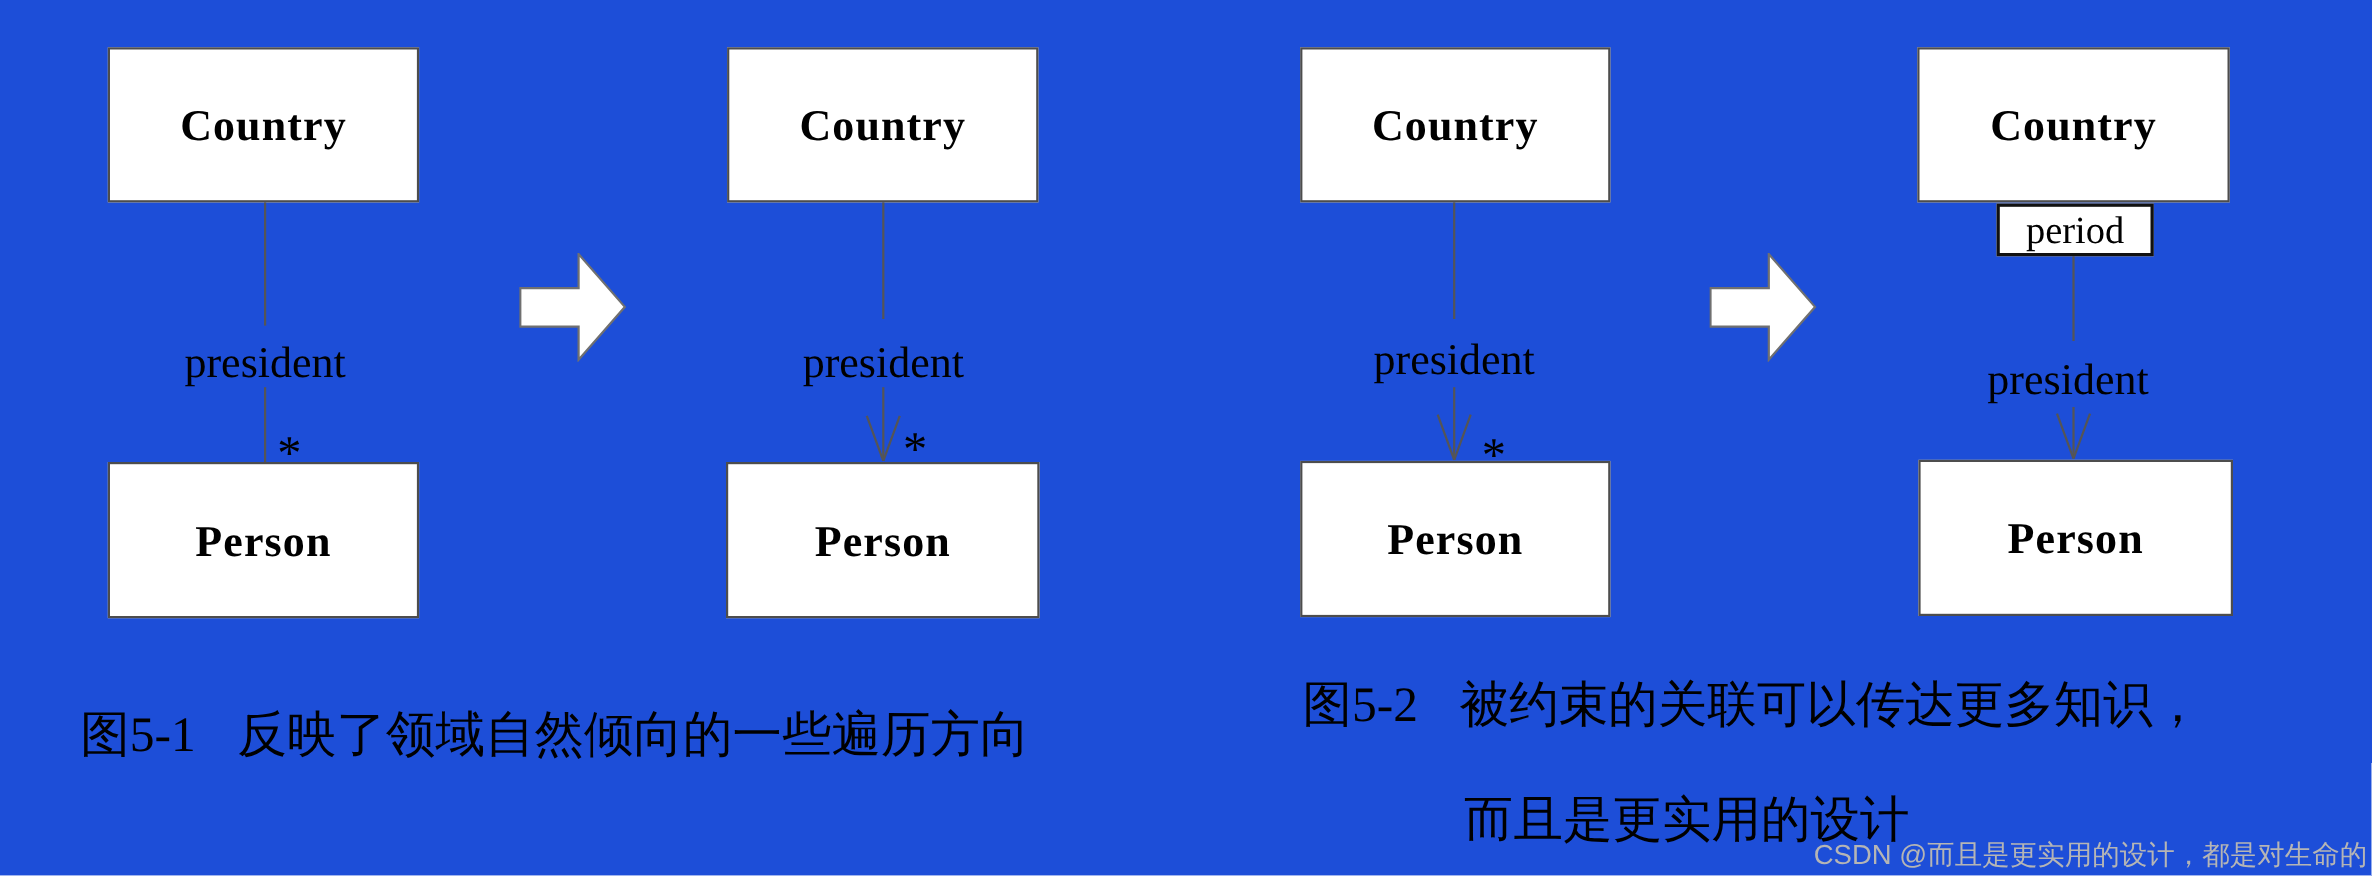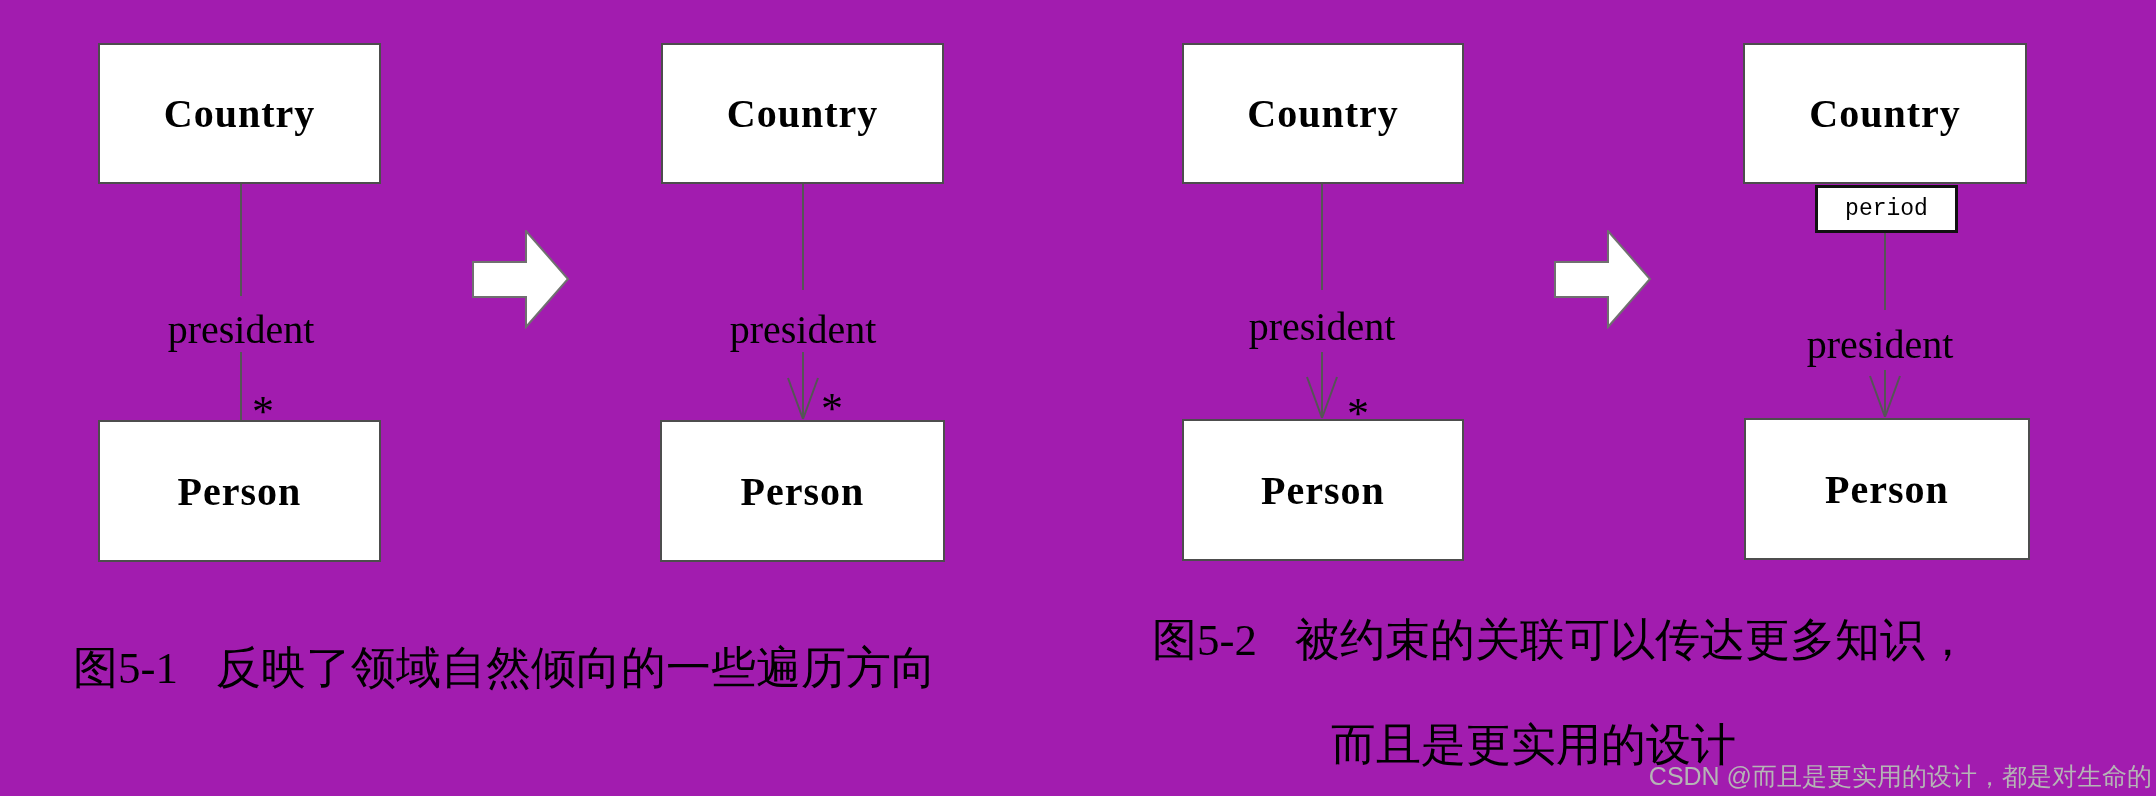--- a/index.html
+++ b/index.html
@@ -1,19 +1,19 @@
 <!DOCTYPE html>
 <html><head>
 <meta charset="utf-8">
 <style>
   html,body{margin:0;padding:0;background:#ffffff;}
   #canvas{
     position:relative;
     width:2156px;height:796px;
-    background:#a21caf;
+    background:#1d4ed8;
     font-family:"Liberation Serif","DejaVu Serif",serif;
     overflow:hidden;
   }
   .class-box{
     position:absolute;
     box-sizing:border-box;
     border:2px solid #4d4d4d;
     background:#ffffff;
     display:flex;align-items:center;justify-content:center;
   }
@@ -46,24 +46,23 @@
   .arrowhead-svg{position:absolute;}
   .block-arrow-svg{position:absolute;}
   .qualifier-box{
     position:absolute;
     box-sizing:border-box;
     border:3px solid #111111;
     background:#ffffff;
     display:flex;align-items:center;justify-content:center;
   }
   .qualifier-label{
-    font-size:23px;
+    font-size:35px;
     color:#000000;
     line-height:1;
-    font-family:Liberation Mono, monospace;
   }
   .caption{
     position:absolute;
     font-size:45px;
     line-height:1.05;
     color:#000000;
     white-space:nowrap;
   }
   .caption .cap-num{margin-right:38px;}
   .watermark{
@@ -157,21 +156,21 @@
       <div class="assoc-line" style="left:1884px;top:370px;height:46px;"></div>
       <svg class="arrowhead-svg" style="left:1867px;top:374px;" width="36" height="44" viewBox="0 0 36 44">
         <line x1="3" y1="2" x2="18" y2="43" stroke="#555555" stroke-width="2"></line>
         <line x1="33" y1="2" x2="18" y2="43" stroke="#555555" stroke-width="2"></line>
       </svg>
       <div class="class-box" style="left:1744px;top:418px;width:286px;height:142px;">
         <span class="class-label">Person</span>
       </div>
     </div>
 
-    <div class="caption" style="left:1152px;top:617px;">
+    <div class="caption" style="left:1184px;top:617px;">
       <span class="cap-num">图5-2</span><span>被约束的关联可以传达更多知识，</span>
     </div>
     <div class="caption" style="left:1331px;top:722px;">
       <span>而且是更实用的设计</span>
     </div>
   </div>
 
   <div class="watermark">CSDN @而且是更实用的设计，都是对生命的</div>
 
 </div>

